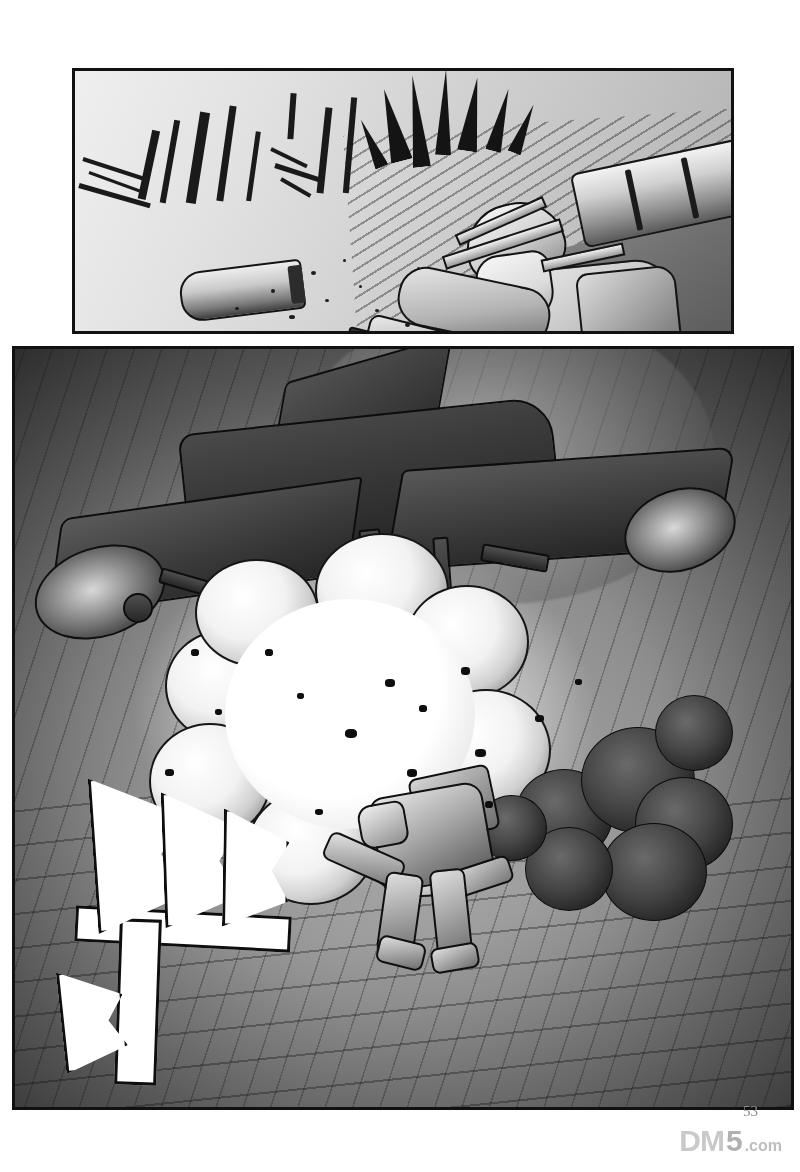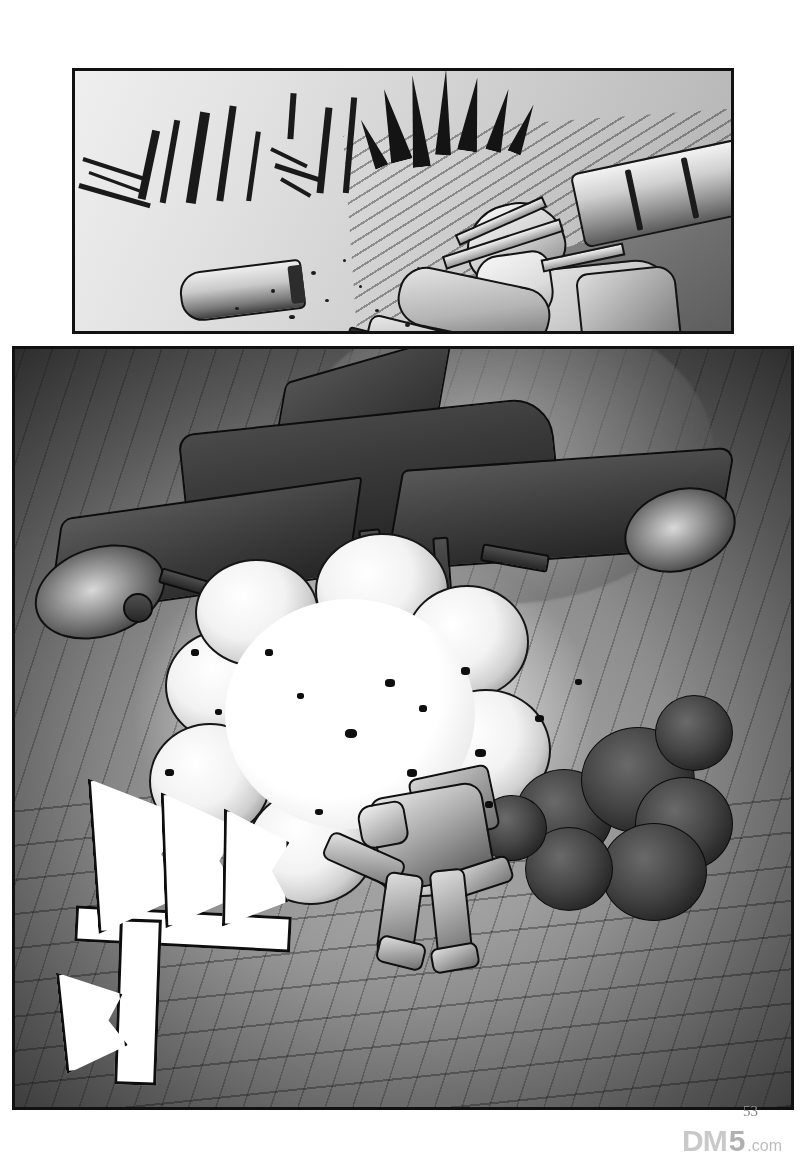--- a/index.html
+++ b/index.html
@@ -447,21 +447,21 @@
     color: #c9c9c9;
   }
   .wm-5 {
     font-family: "Liberation Sans", sans-serif;
     font-weight: 700;
     font-size: 30px;
     color: #b0b0b0;
   }
   .wm-com {
     font-family: "Liberation Sans", sans-serif;
-    font-weight: 400;
+    font-weight: 700;
     font-size: 16px;
     color: #bdbdbd;
   }
   .page-number {
     position: absolute;
     right: 42px;
     bottom: 52px;
     font-family: "Liberation Serif", serif;
     font-size: 15px;
     color: #8a8a8a;

